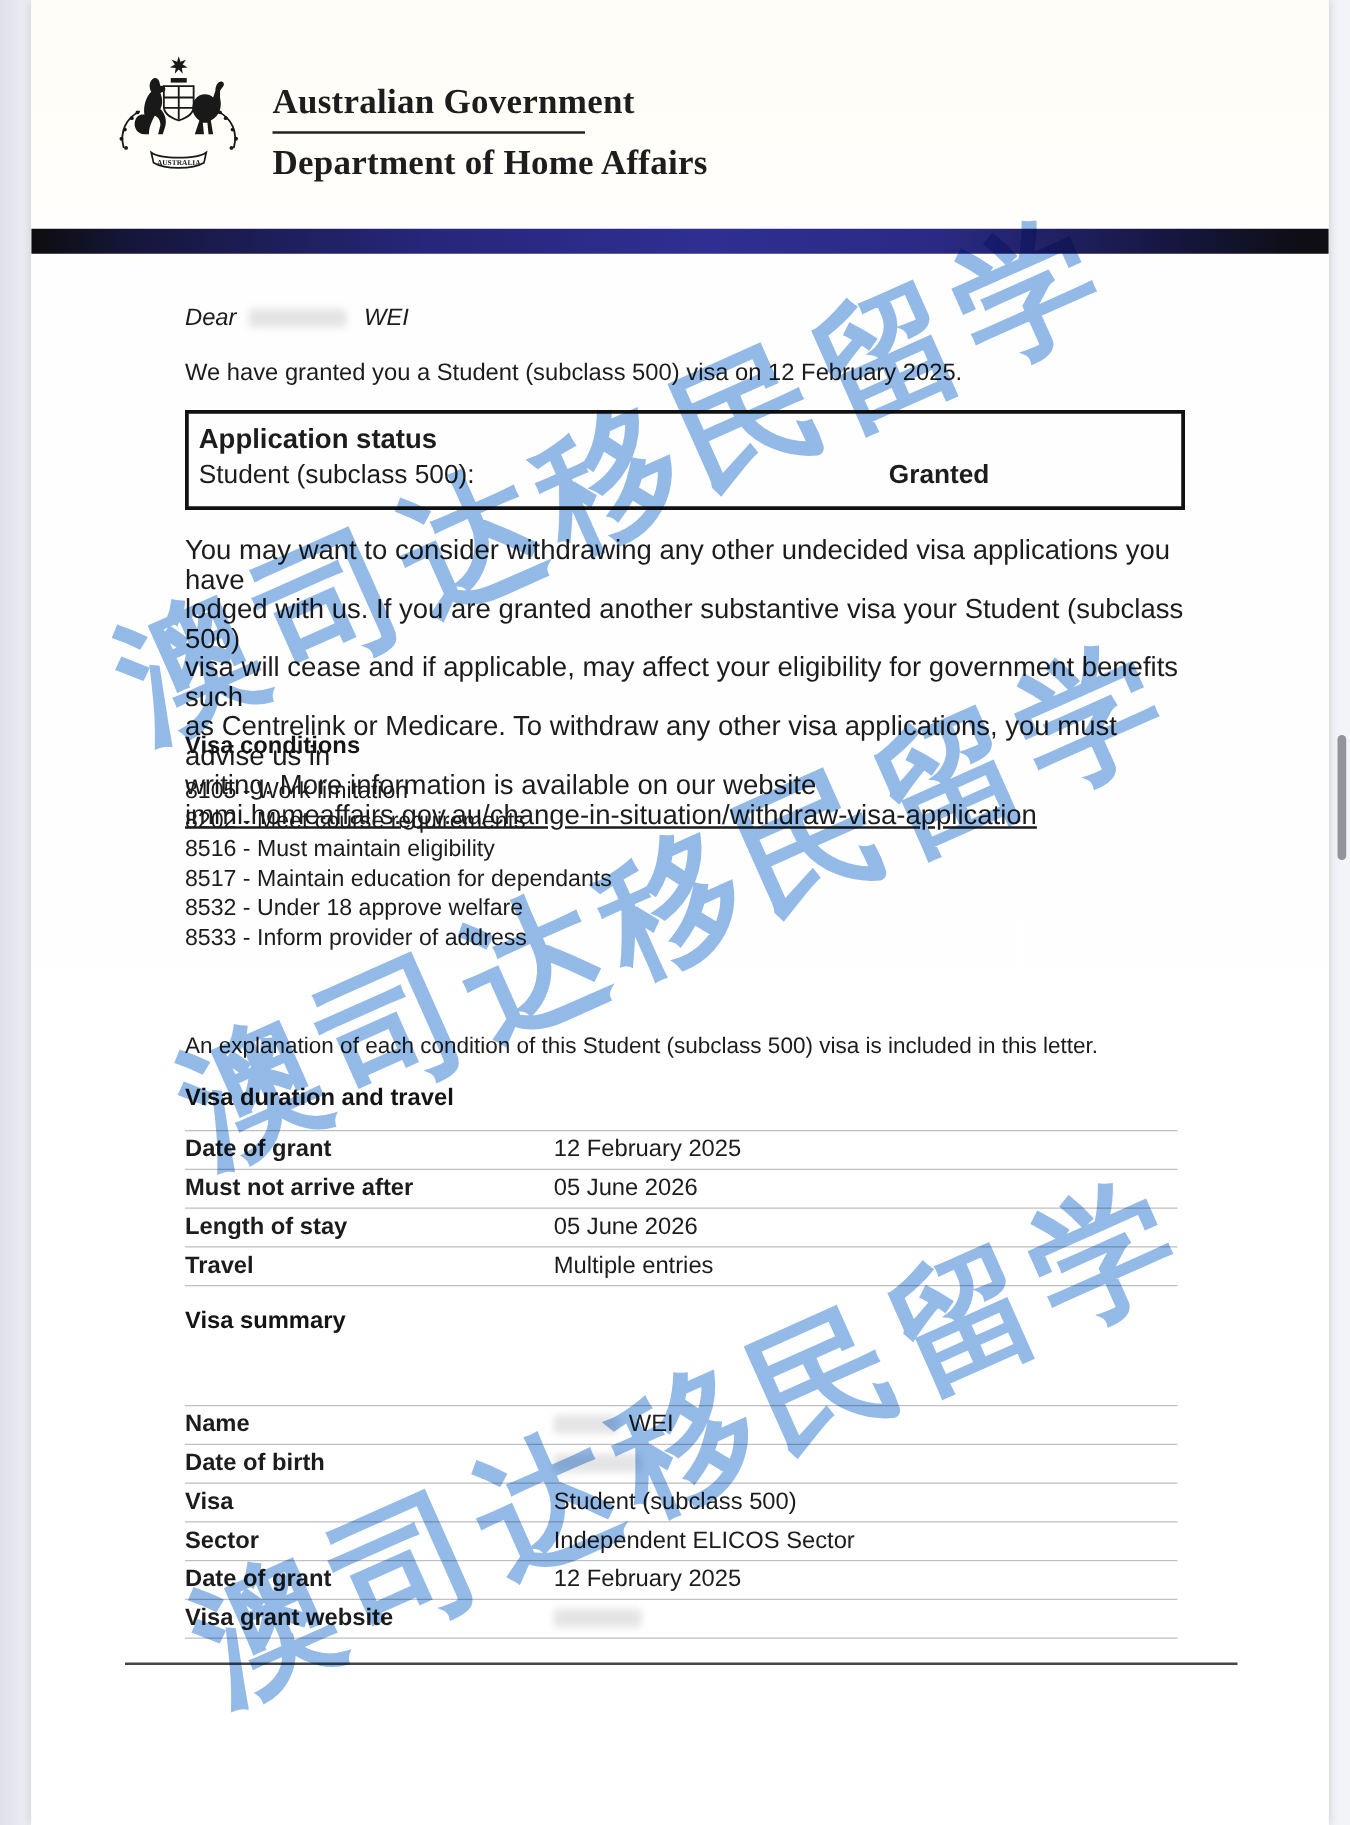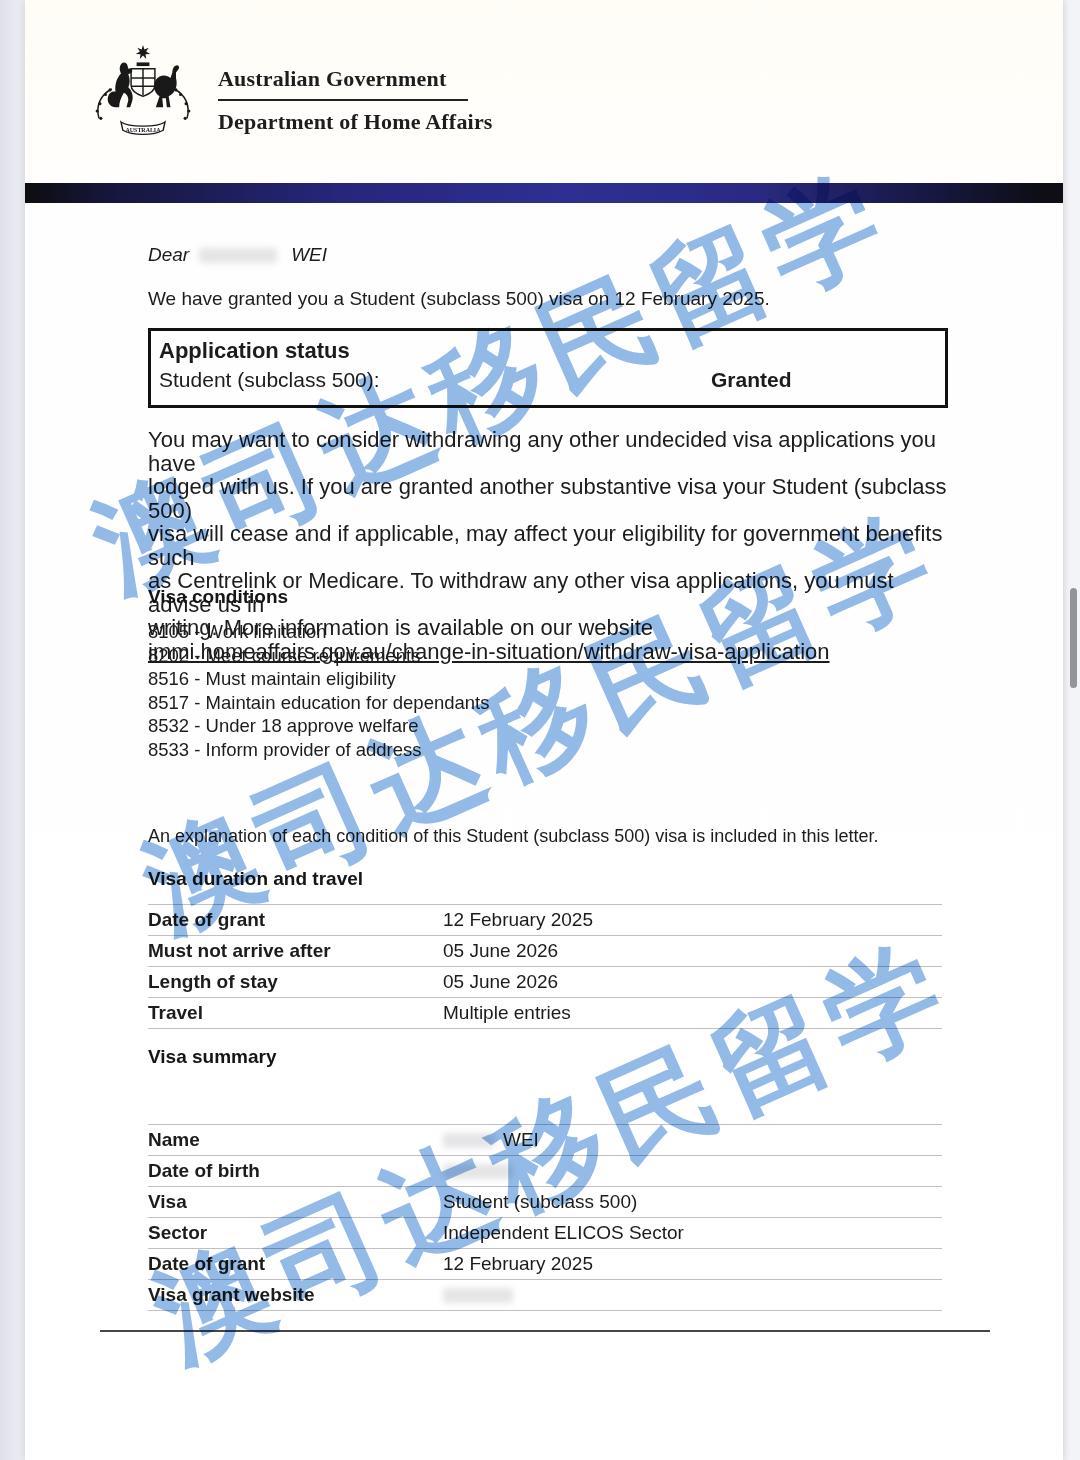--- a/index.html
+++ b/index.html
@@ -11,21 +11,21 @@
   .screen{position:relative;width:1080px;height:1460px;background:linear-gradient(90deg,#dfe0e8 0,#eceef4 22px,#f3f4f8 25px);}
   .page{
     position:absolute;left:25px;top:0;width:1038px;height:1460px;
     background:linear-gradient(180deg,#fffdf6 0,#fffefb 160px,#fefefe 220px,#ffffff 100%);
     box-shadow:0 0 7px rgba(40,40,60,.22);
     overflow:hidden;
   }
   
   .emblem{position:absolute;left:63px;top:34px;width:110px;height:110px;}
   .gov-block{position:absolute;left:193px;top:66px;color:#1d1d1d;}
-  .gov-line{font-family:"Liberation Serif","DejaVu Serif",serif;font-weight:bold;font-size:22px;letter-spacing:.2px;}
+  .gov-line{font-family:"Liberation Serif","DejaVu Serif",serif;font-weight:bold;font-size:28px;letter-spacing:.2px;}
   .gov-rule{width:250px;height:2px;background:#222;margin:7px 0 8px 0;}
   .header-bar{
     position:absolute;left:0;right:0;top:183px;height:20px;
     background:linear-gradient(90deg,#0d0d0f 0%,#16163c 8%,#26267a 30%,#2f2f93 52%,#2a2a84 70%,#161640 88%,#0e0e14 98%);
   }
   
   .abs{position:absolute;left:123px;color:#1c1c1c;}
   .body-text{font-size:22px;line-height:23.5px;}
   .salutation{top:244px;font-size:19px;font-style:italic;}
   .intro{top:288px;width:830px;font-size:19px;}

